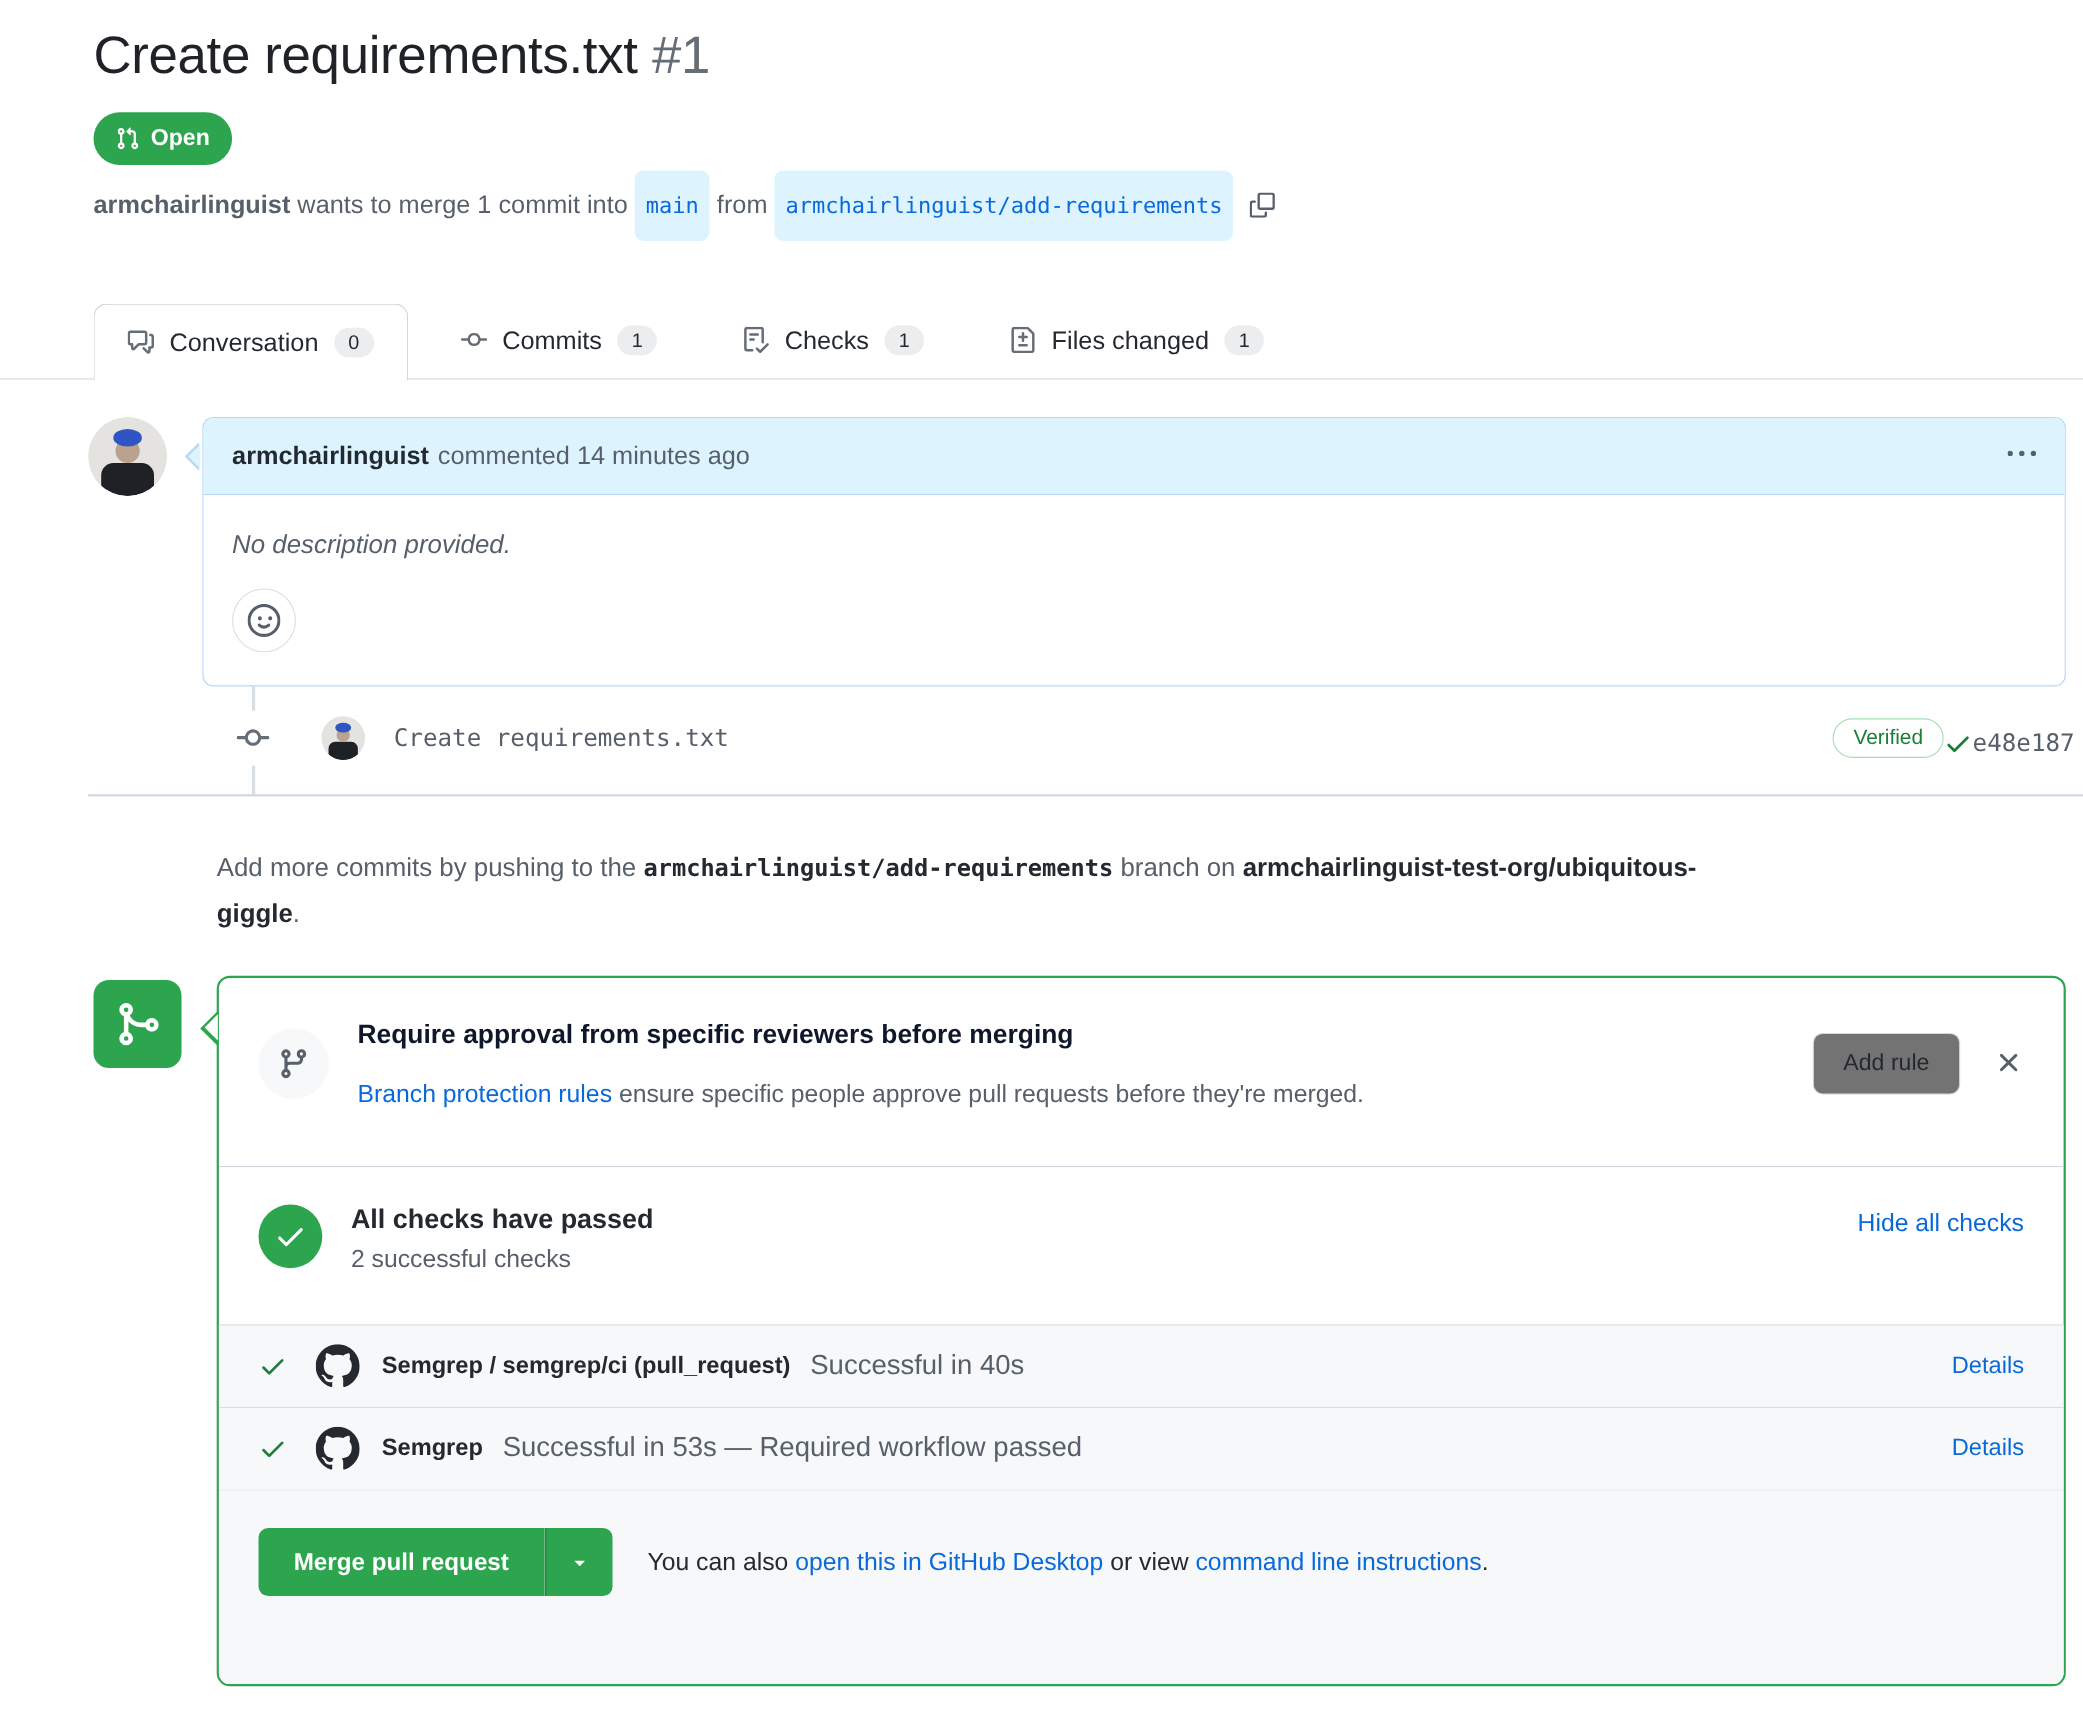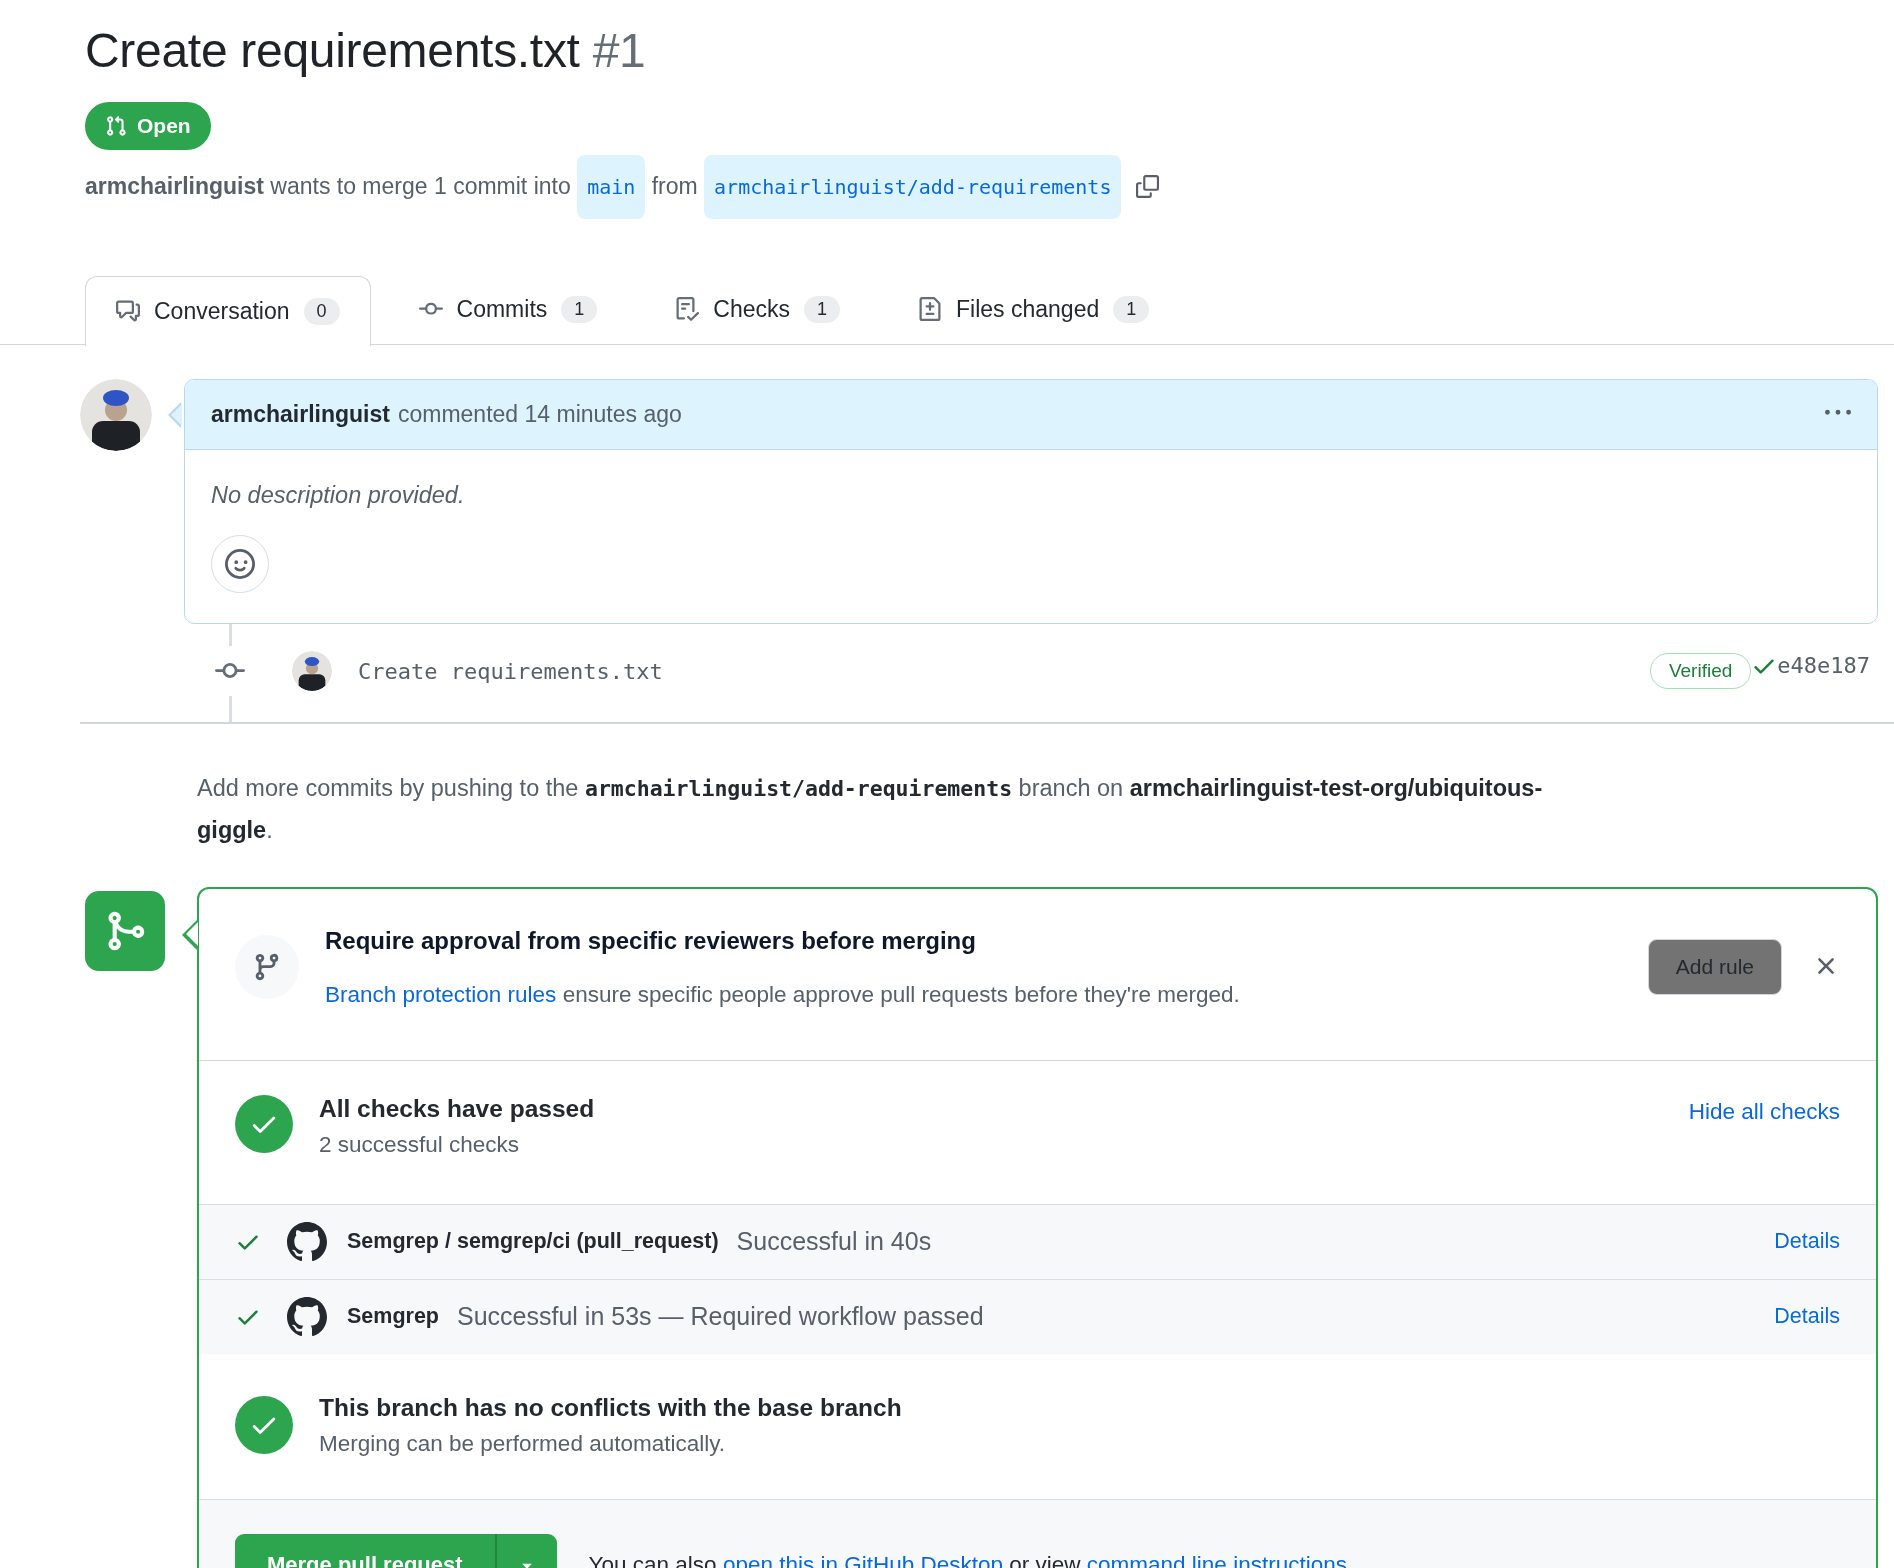--- a/index.html
+++ b/index.html
@@ -48,21 +48,21 @@
   .emoji-btn svg { fill:#57606a; }
 
   
   .timeline { position:relative; padding:22px 0 26px; }
   .timeline-line { position:absolute; left:229px; top:0; bottom:0; width:3px; background:#d8dee4; }
   .commit-row { position:relative; display:flex; align-items:center; }
   .commit-icon-wrap { margin-left:196px; width:68px; display:flex; justify-content:center; background:#fff; padding:10px 0; z-index:1; }
   .commit-icon-wrap svg { fill:#656d76; }
   .avatar-sm { width:40px; height:40px; margin-left:28px; border-radius:50%; cursor:pointer; }
   .commit-msg { margin-left:26px; font-family:"DejaVu Sans Mono", monospace; font-size:22px; color:#57606a; cursor:pointer; }
-  .commit-right { margin-left:auto; margin-right:24px; display:flex; align-items:flex-start; gap:0; }
+  .commit-right { margin-left:auto; margin-right:8px; display:flex; align-items:flex-end; gap:0; }
   .verified-pill { font-size:19px; color:#1a7f37; border:1.5px solid rgba(74,194,107,0.5); padding:6px 18px; border-radius:999px; cursor:pointer; }
   .sha-check svg { fill:#1a7f37; display:block; }
   .commit-sha { font-family:"DejaVu Sans Mono", monospace; font-size:22px; color:#57606a; cursor:pointer; }
 
   .page-divider { border:none; border-top:2px solid #d0d7de; margin:0 0 0 80px; }
 
   
   .push-note { margin:44px 16px 0 197px; max-width:1400px; font-size:23.5px; line-height:1.75; color:#57606a; }
   .push-note code { font-family:"DejaVu Sans Mono", monospace; font-weight:700; font-size:21.5px; color:#24292f; }
   .push-note strong { color:#24292f; font-weight:700; }
@@ -316,31 +316,20 @@
             </svg>
         </span>
         <svg class="octocat" viewBox="0 0 16 16">
             <path fill="#24292f" d="M8 0c4.42 0 8 3.58 8 8a8.013 8.013 0 0 1-5.45 7.59c-.4.08-.55-.17-.55-.38 0-.27.01-1.13.01-2.2 0-.75-.25-1.23-.54-1.48 1.78-.2 3.65-.88 3.65-3.95 0-.88-.31-1.59-.82-2.15.08-.2.36-1.02-.08-2.12 0 0-.67-.22-2.2.82-.64-.18-1.32-.27-2-.27-.68 0-1.36.09-2 .27-1.53-1.03-2.2-.82-2.2-.82-.44 1.1-.16 1.92-.08 2.12-.51.56-.82 1.28-.82 2.15 0 3.06 1.86 3.75 3.64 3.95-.23.2-.44.55-.51 1.07-.46.21-1.61.55-2.33-.66-.15-.24-.6-.83-1.23-.82-.67.01-.27.38.01.53.34.19.73.9.82 1.13.16.45.68 1.31 2.69.94 0 .67.01 1.3.01 1.49 0 .21-.15.45-.55.38A7.995 7.995 0 0 1 0 8c0-4.42 3.58-8 8-8Z"></path>
           </svg>
         <span class="check-name">Semgrep</span>
         <span class="check-status">Successful in 53s — Required workflow passed</span>
         <span class="link details-link">Details</span>
       </div>
 
-      <div class="conflicts-section">
-        <div class="status-circle">
-          <svg width="30" height="30" viewBox="0 0 16 16">
-              <path d="M13.78 4.22a.75.75 0 0 1 0 1.06l-7.25 7.25a.75.75 0 0 1-1.06 0L2.22 9.28a.751.751 0 0 1 .018-1.042.751.751 0 0 1 1.042-.018L6 10.94l6.72-6.72a.75.75 0 0 1 1.06 0Z"></path>
-            </svg>
-        </div>
-        <div class="section-text">
-          <div class="summary-title">This branch has no conflicts with the base branch</div>
-          <div class="section-sub">Merging can be performed automatically.</div>
-        </div>
-      </div>
 
       <div class="merge-footer">
         <div class="split-btn">
           <button class="merge-btn-main">Merge pull request</button>
           <button class="merge-btn-caret">
             <svg width="20" height="20" viewBox="0 0 16 16">
                 <path d="m4.427 7.427 3.396 3.396a.25.25 0 0 0 .354 0l3.396-3.396A.25.25 0 0 0 11.396 7H4.604a.25.25 0 0 0-.177.427Z"></path>
               </svg>
           </button>
         </div>

